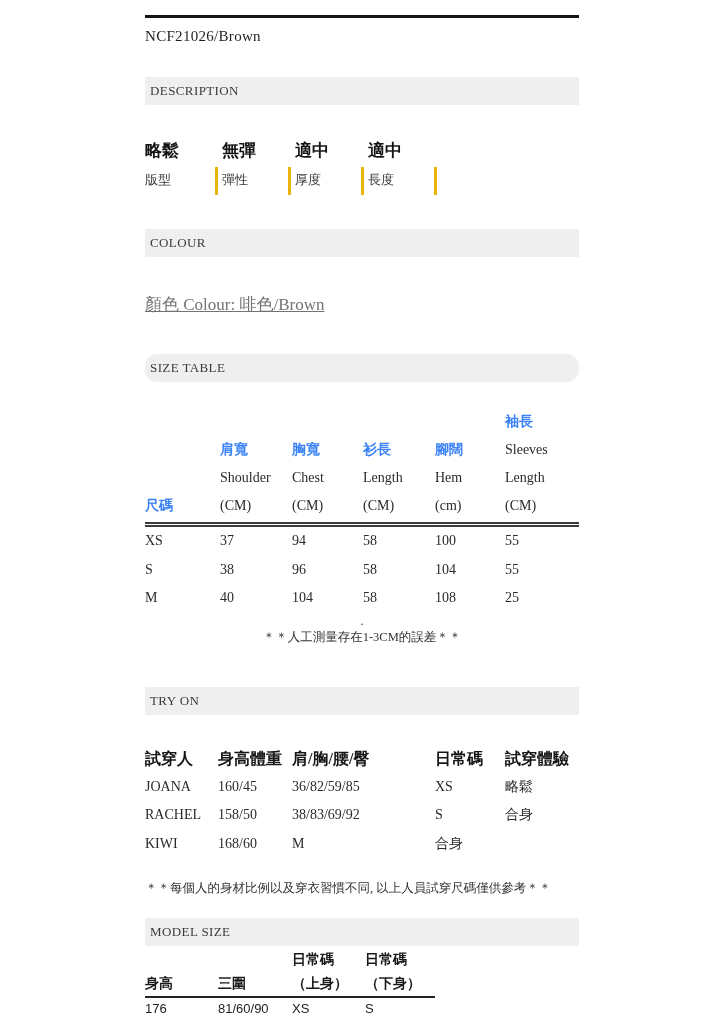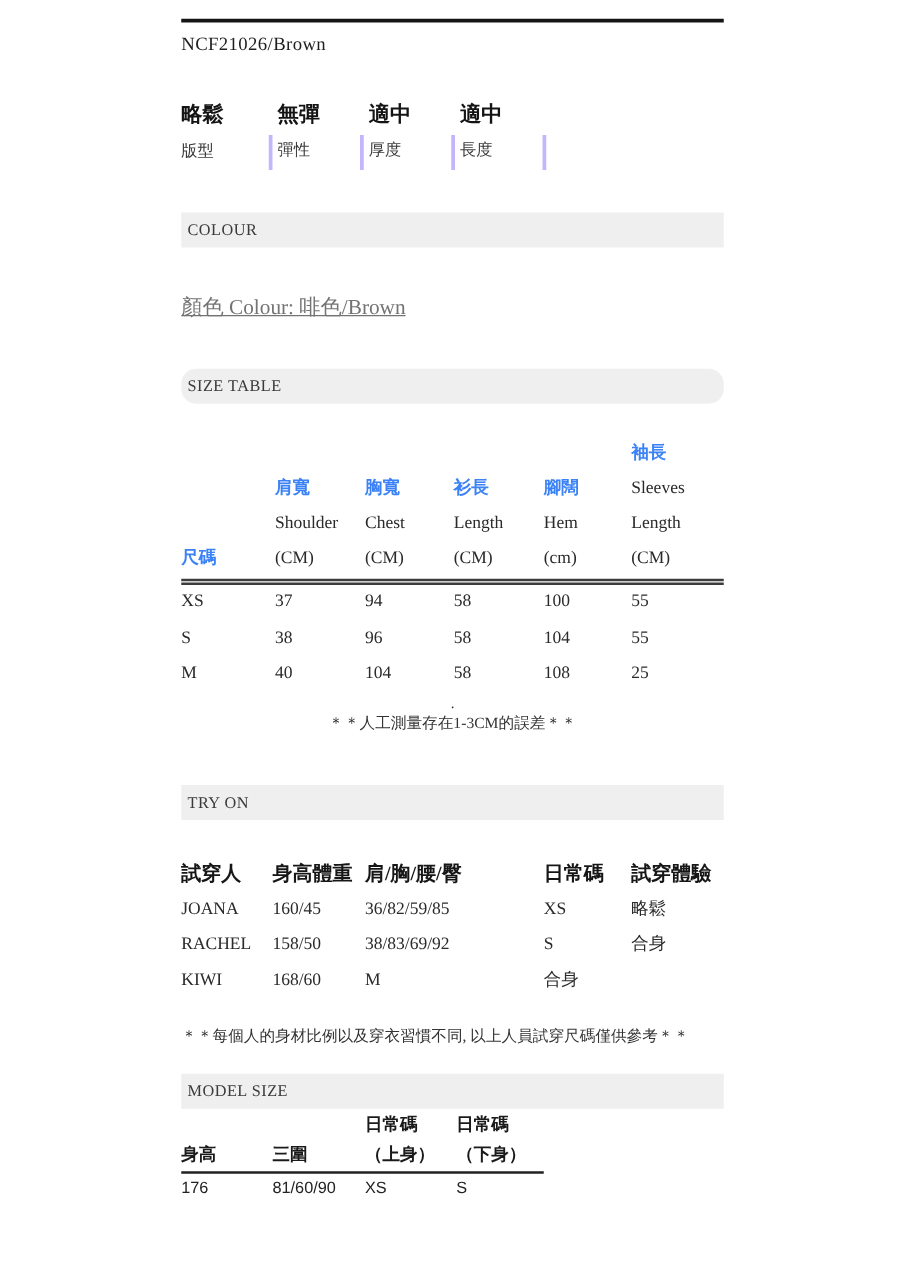--- a/index.html
+++ b/index.html
@@ -27,23 +27,23 @@
 
   
   .desc-values { margin-top: 34px; display: flex; }
   .desc-values .cell {
     width: 73px; font-weight: bold; font-size: 17px; line-height: 24px; color: #141414;
   }
   .desc-values .cell + .cell { padding-left: 4px; }
   .desc-labels { margin-top: 4px; display: flex; }
   .desc-labels .cell {
     width: 73px; height: 28px; line-height: 26px; font-size: 13px; color: #3a3a3a;
-    border-right: 3px solid #c4b5fd;
-  }
-  .desc-labels .cell + .cell { padding-left: 4px; font-family: Liberation Mono, monospace; }
+    border-right: 3px solid #eab308;
+  }
+  .desc-labels .cell + .cell { padding-left: 4px; }
 
   .colour-line { margin-top: 36px; font-size: 17px; line-height: 24px; color: #737373; text-decoration: underline; }
 
   
   .size-head {
     margin-top: 26px; display: grid;
     grid-template-columns: 75px 72px 71px 72px 70px auto;
     border-bottom: 5px double #3c3c3c; padding-bottom: 2px;
   }
   .size-head .col { display: flex; flex-direction: column; justify-content: flex-end; }
@@ -85,20 +85,21 @@
 </head>
 <body>
 
 <div class="page">
   <div class="content">
 
     <div class="top-rule"></div>
 
     <div class="product-code">NCF21026/Brown</div>
 
+    <div class="section-bar bar-description">DESCRIPTION</div>
 
     <div class="desc-values">
       <div class="cell">略鬆</div>
       <div class="cell">無彈</div>
       <div class="cell">適中</div>
       <div class="cell">適中</div>
     </div>
     <div class="desc-labels">
       <div class="cell">版型</div>
       <div class="cell">彈性</div>

